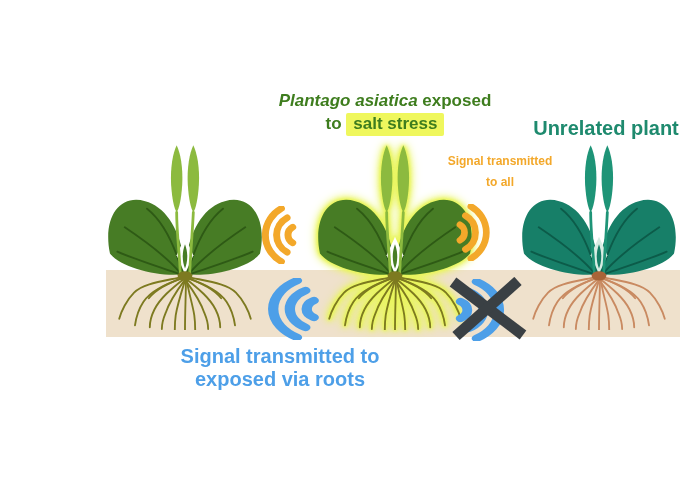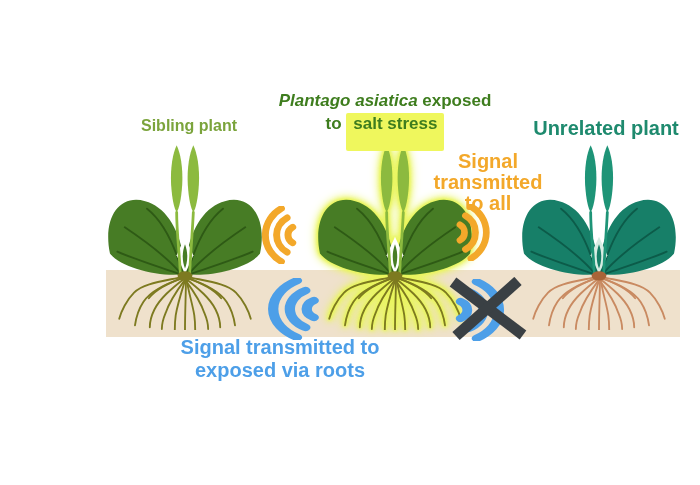--- a/index.html
+++ b/index.html
@@ -47,26 +47,26 @@
   .sig-root-left { left:203px; top:278px; width:80px; height:62px; --sig:var(--root-signal-blue,#4D9FE8); }
   .sig-root-right{ left:406px; top:279px; width:76px; height:62px; --sig:var(--root-signal-blue,#4D9FE8); }
   .xmark { position:absolute; left:402px; top:277px; width:86px; height:64px; }
   .xmark svg { width:100%; height:100%; display:block; }
 
   
   .txt { position:absolute; text-align:center; font-weight:bold; }
   .title { left:177px; top:89px; width:330px; font-size:17px; line-height:23px;
            color:var(--title-green,#3E7D1E); }
   .title .species { font-style:italic; }
-  .title .hl { background:var(--highlight-yellow,#EFF75D); padding:1px 7px 18px; border-radius:2px; }
+  .title .hl { background:var(--highlight-yellow,#EFF75D); padding:1px 7px 3px; border-radius:2px; }
   .lbl-sibling   { left:66px;  top:117px; width:160px; font-size:16px; color:var(--sibling-label-green,#7BA43C); }
   .lbl-unrelated { left:473px; top:117px; width:180px; font-size:20px; color:var(--unrelated-label-teal,#1E8A6E); }
-  .air-text  { left:360px; top:151px; width:170px; font-size:20px; line-height:21px;
+  .air-text  { left:372px; top:151px; width:170px; font-size:12px; line-height:21px;
                color:var(--airborne-signal-yellow,#F2A72E); }
-  .root-text { left:87px; top:336px; width:300px; font-size:20px; line-height:23px;
+  .root-text { left:87px; top:345px; width:300px; font-size:20px; line-height:23px;
                color:var(--root-signal-blue,#4D9FE8); }
 </style>
 </head>
 <body>
 
 <div class="stage">
 
   <svg width="0" height="0" style="position:absolute" aria-hidden="true">
     <defs>
       <g id="plantago">
@@ -166,21 +166,20 @@
         <path d="M73,4 L11,59"></path>
       </g>
     </svg>
   </div>
 
   <div class="txt title">
     <span class="species">Plantago asiatica</span><span> exposed</span><br>
     <span>to </span><span class="hl">salt stress</span>
   </div>
 
-  <div class="txt lbl-sibling">Sibling plant</div>
   <div class="txt lbl-unrelated">Unrelated plant</div>
 
   <div class="txt air-text">
     <span>Signal transmitted</span><br>
     <span>to all</span>
   </div>
 
   <div class="txt root-text">
     <span>Signal transmitted to</span><br>
     <span>exposed via roots</span>

